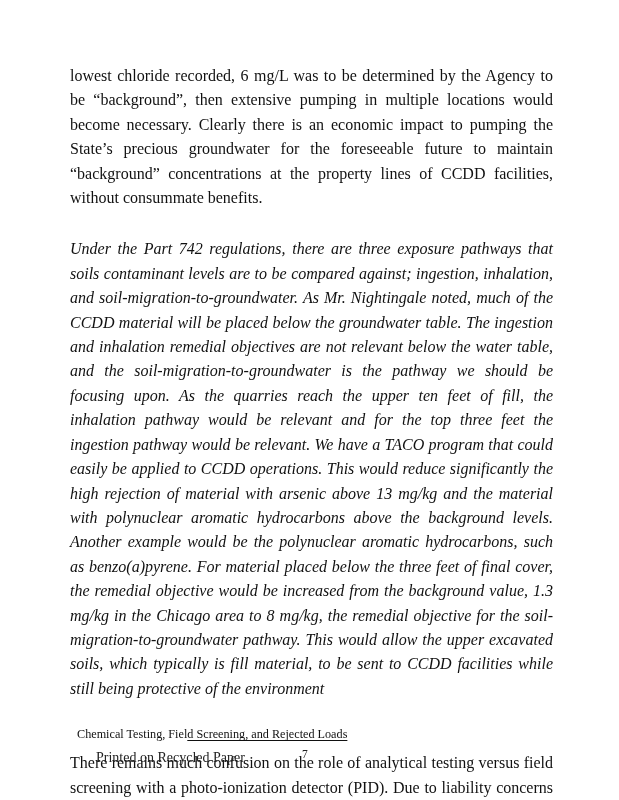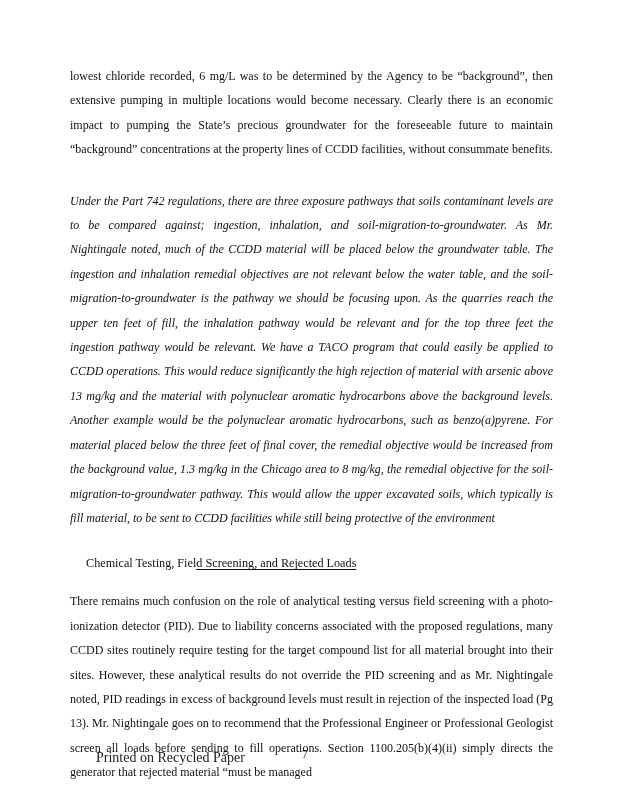--- a/index.html
+++ b/index.html
@@ -15,31 +15,31 @@
       font-family: "Liberation Serif", "DejaVu Serif", serif;
       color: #111111;
     }
     .page {
       position: absolute;
       left: 70px;
       top: 64px;
       width: 483px;
     }
     .para {
-      font-size: 12px;
+      font-size: 16px;
       line-height: 24.4px;
       text-align: justify;
       margin: 0;
     }
     .para-1 { }
     .para-2 { margin-top: 27px; font-style: italic; }
     .heading {
       font-size: 12.2px;
       line-height: 20px;
-      margin: 16px;
+      margin: 7px;
       margin-top: 10px;
     }
     .heading .ul {
       text-decoration: underline;
       text-underline-offset: 2px;
     }
     .para-4 { margin-top: 0px; }
     .footer-left {
       position: absolute;
       left: 67px;

